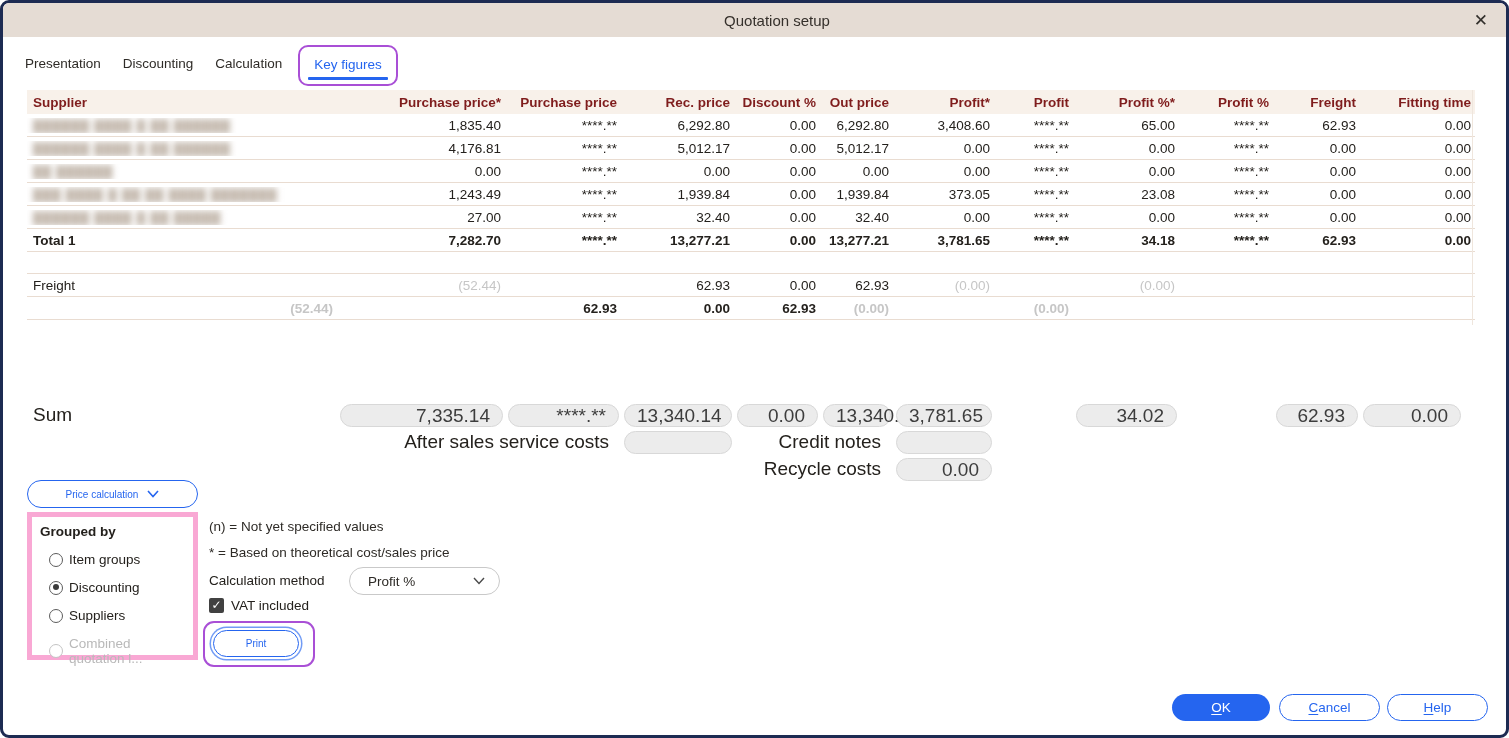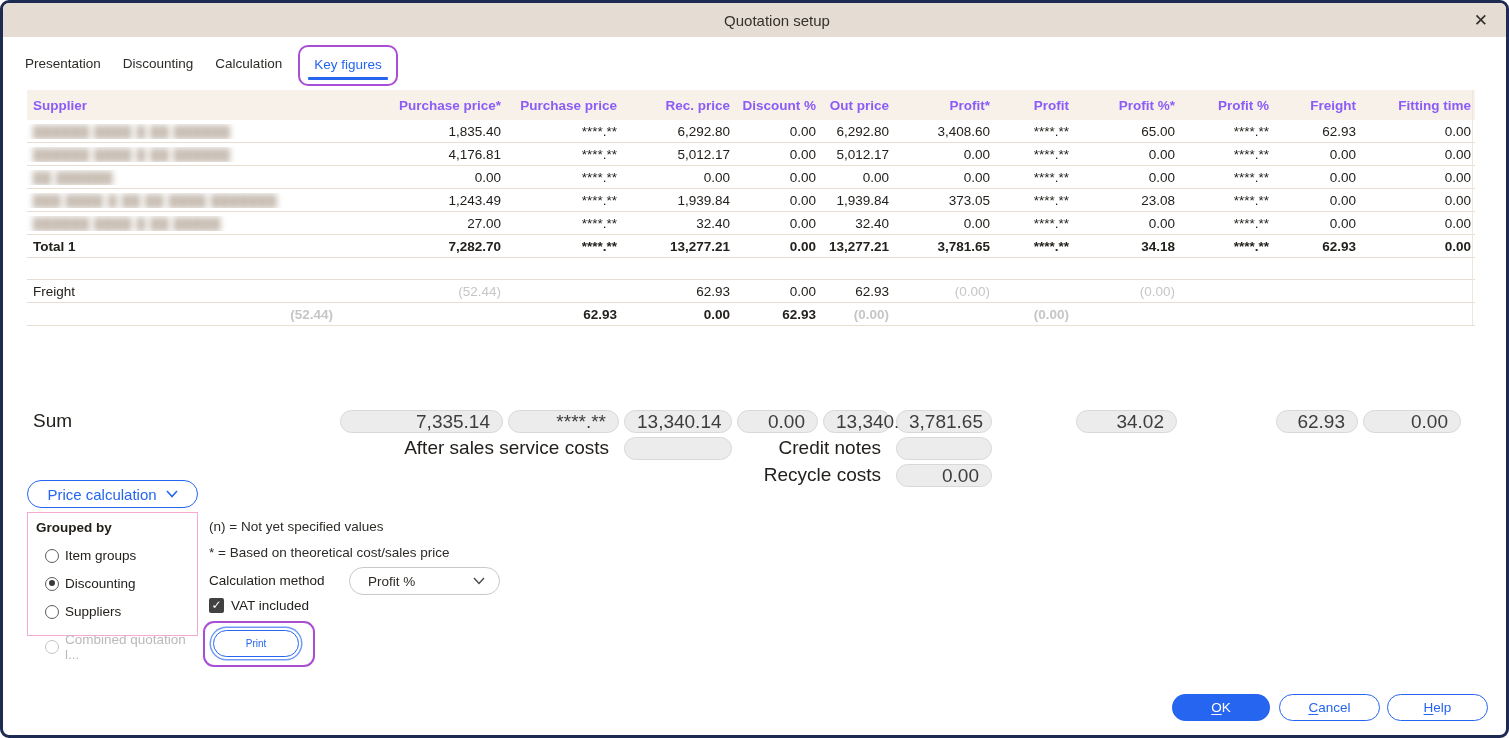--- a/index.html
+++ b/index.html
@@ -16,43 +16,43 @@
   .close-btn{position:absolute;right:18px;top:50%;transform:translateY(-50%);font-size:17px;color:#33302c;cursor:default;line-height:1;}
   
   .tabs{display:flex;align-items:center;height:52px;padding-left:22px;gap:22px;}
   .tab{font-size:13.5px;color:#2e2b27;white-space:nowrap;}
   .tab-annotation{border:2.5px solid var(--purple);border-radius:10px;padding:8px 14px 11px;margin:-6px 0 -10px -6px;}
   .tab.active{position:relative;color:var(--blue);}
   .tab.active::after{content:"";position:absolute;left:-6px;right:-6px;bottom:-8px;height:3px;background:var(--blue);border-radius:1px;}
   
   .table{margin:1px 0 0 24px;width:1448px;font-size:13.5px;}
   .trow{display:grid;grid-template-columns:308px 168px 116px 113px 86px 73px 101px 79px 106px 94px 87px 117px;align-items:center;height:23px;border-bottom:1px solid var(--line);}
-  .trow.header{height:30px;background:var(--hdrbg);font-weight:bold;color:#8b5cf6;border-bottom:none;}
+  .trow.header{height:24px;background:var(--hdrbg);font-weight:bold;color:#7f1d1d;border-bottom:none;}
   .trow .c{text-align:right;padding-right:2px;overflow:hidden;white-space:nowrap;}
   .trow .c.first{text-align:left;padding-left:6px;padding-right:0;}
   .trow .c.last{padding-right:4px;}
   .trow.bold{font-weight:bold;}
   .trow.spacer{border-bottom:1px solid var(--line);height:22px;background:#fff;}
   .muted{color:var(--muted);}
   .redacted{filter:blur(3px);color:#c4b9ae;letter-spacing:1px;font-size:12px;}
   .table-right-line{position:absolute;left:1469px;top:87px;width:1px;height:235px;background:#efe6dd;}
   
   .sum-section{margin:83px 0 0 24px;width:1448px;font-size:19px;}
   .sumrow{display:grid;grid-template-columns:308px 168px 116px 113px 86px 73px 101px 79px 106px 94px 87px 117px;align-items:center;height:24px;margin-bottom:3px;}
   .sumrow .slabel{padding-left:6px;}
   .pill{height:23px;line-height:21px;background:var(--pill);border:1px solid var(--pillline);border-radius:12px;text-align:right;padding:0 12px;color:#3d3d3d;margin-left:5px;}
   .sumrow .c12 .pill{margin-right:14px;}
   .rlabel{text-align:right;padding-right:10px;white-space:nowrap;}
   .span-1-3{grid-column:1 / span 3;}
   .span-5-6{grid-column:5 / span 2;padding-left:16px;}
   .col4{grid-column:4;} .col7{grid-column:7;}
   
-  .btn-outline-pill{position:absolute;display:flex;align-items:center;justify-content:center;gap:9px;border:1.5px solid var(--blue);border-radius:15px;background:#fff;color:var(--blue);font-size:15px;}
+  .btn-outline-pill{position:absolute;display:flex;align-items:center;justify-content:center;gap:9px;border:1.5px solid var(--blue);border-radius:15px;background:#fff;color:var(--blue);font-size:10px;}
   .price-calc{left:24px;top:477px;width:171px;height:28px;}
-  .groupbox{position:absolute;left:24px;top:509px;width:171px;height:124px;border:1px solid #f9a8d4;background:#fff;padding:7px 8px;}
+  .groupbox{position:absolute;left:24px;top:509px;width:171px;height:148px;border:5px solid #f9a8d4;background:#fff;padding:7px 8px;}
   .groupbox .gtitle{font-weight:bold;font-size:13.5px;}
   .radio-row{display:flex;align-items:center;gap:6px;margin:13px 0 0 9px;font-size:13.5px;}
   .radio{width:14px;height:14px;border:1.5px solid #5c5c5c;border-radius:50%;flex:0 0 auto;position:relative;background:#fff;}
   .radio.checked::after{content:"";position:absolute;left:2.5px;top:2.5px;width:6px;height:6px;border-radius:50%;background:#3a3a3a;}
   .radio-row.disabled{color:#b9b9b9;}
   .radio-row.disabled .radio{border-color:#c4c4c4;}
   .notes{position:absolute;left:206px;top:516px;font-size:13.5px;color:#2e2b27;}
   .notes p{margin:0 0 10px 0;line-height:16px;}
   .calc-label{position:absolute;left:206px;top:570px;font-size:13.5px;}
   .dropdown{position:absolute;left:346px;top:564px;width:151px;height:28px;border:1px solid var(--gray-border);border-radius:15px;background:#fff;display:flex;align-items:center;justify-content:space-between;padding:0 14px 0 18px;font-size:13.5px;color:#2e2b27;}

